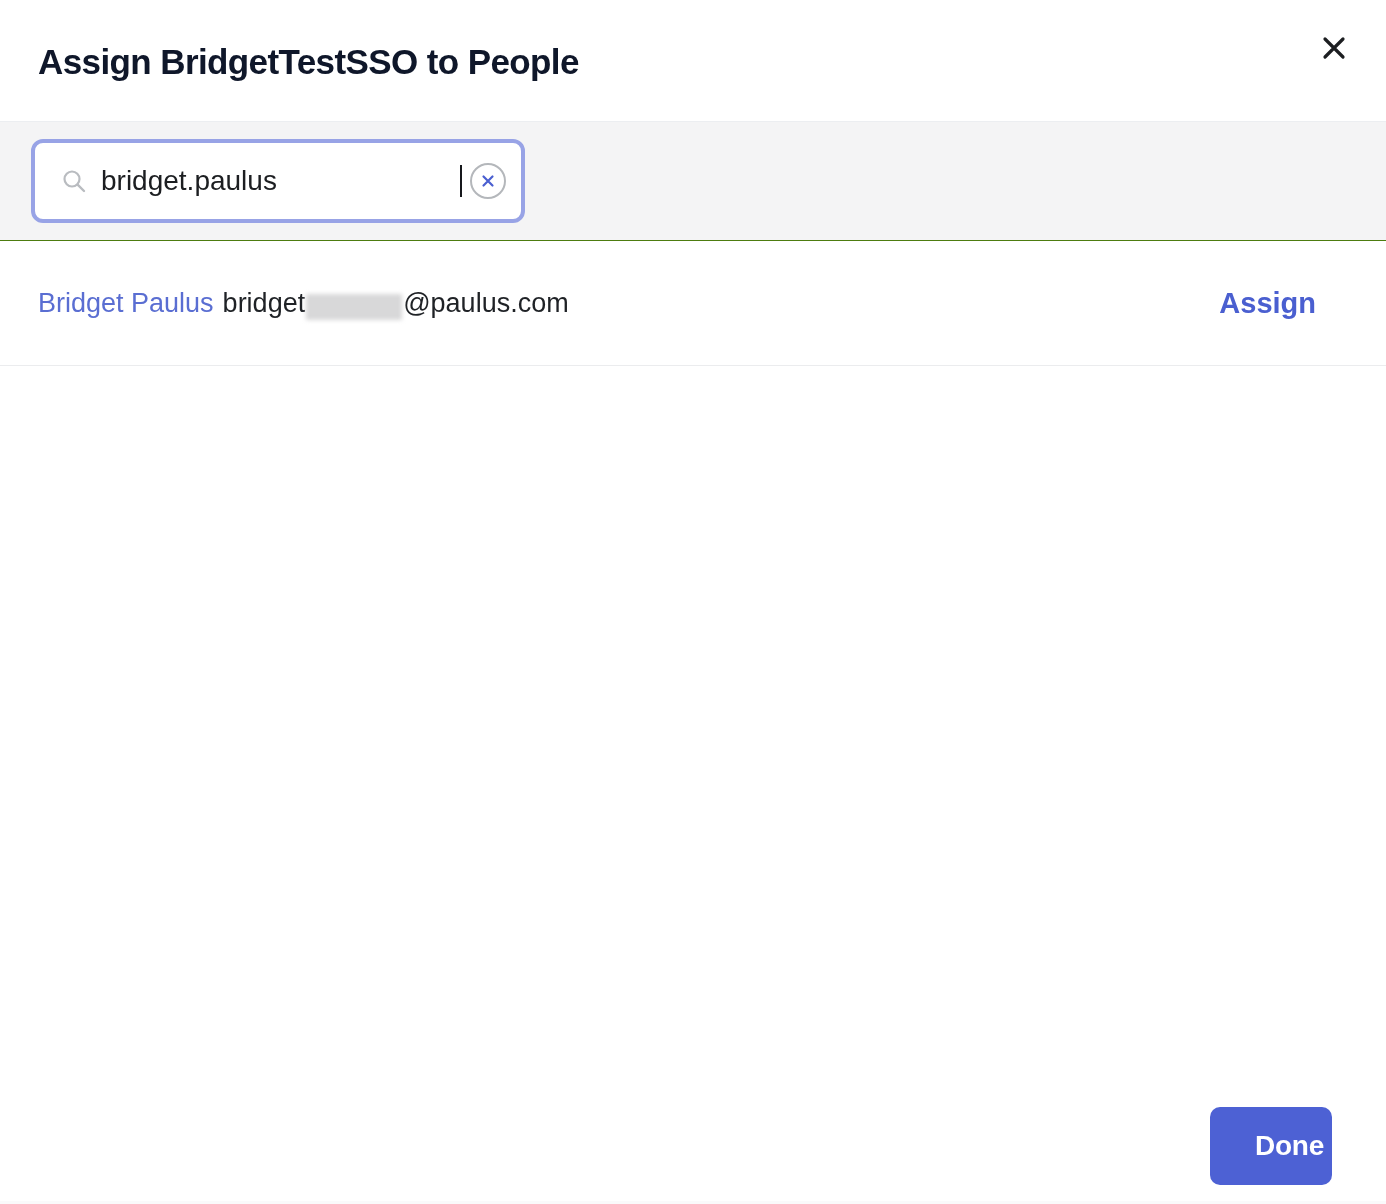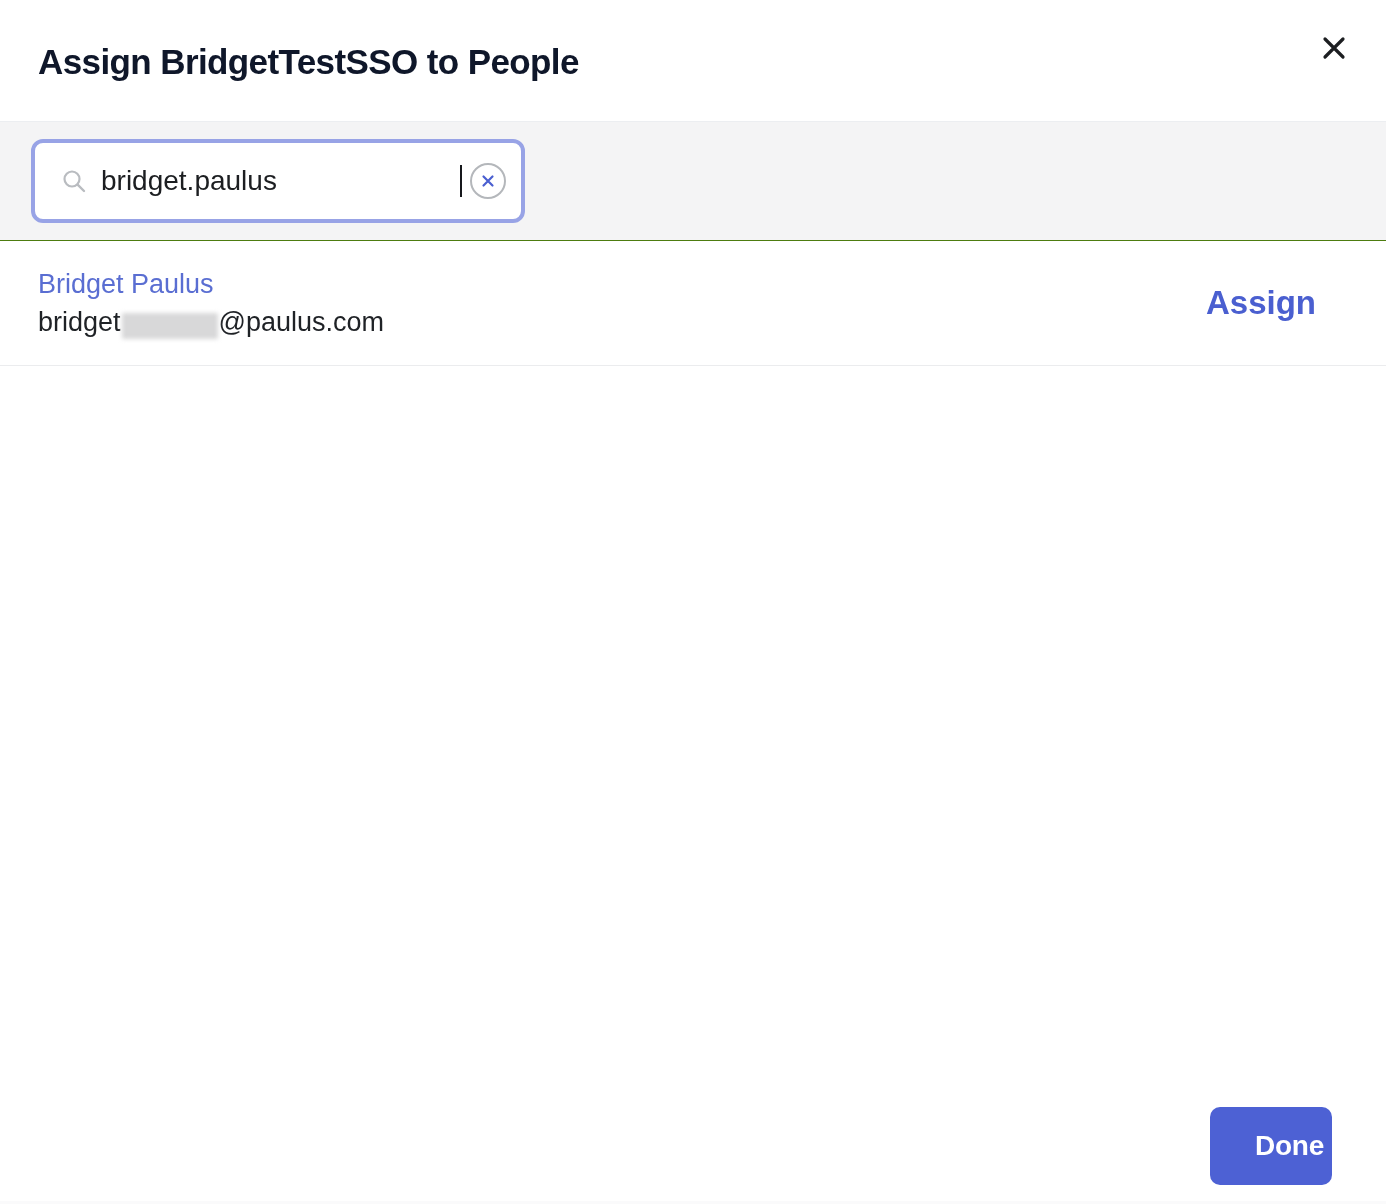--- a/index.html
+++ b/index.html
@@ -138,21 +138,21 @@
     align-items: center;
     justify-content: space-between;
     height: 125px;
     box-sizing: border-box;
     padding: 0 70px 0 38px;
     border-bottom: 1px solid #ebecee;
     background: #ffffff;
   }
   .person-info {
     display: flex;
-    flex-direction: column;
+    flex-direction: row;
     justify-content: center;
     gap: 9px;
   }
   .person-name {
     font-size: 27px;
     color: #5a6ed2;
     line-height: 1.05;
     cursor: pointer;
     white-space: nowrap;
   }
@@ -169,21 +169,21 @@
     width: 96px;
     height: 26px;
     background: #d8d8d9;
     border-radius: 1px;
     margin: 0 1px;
     position: relative;
     top: 3px;
     filter: blur(2px);
   }
   .assign-link {
-    font-size: 33px;
+    font-size: 29px;
     font-weight: bold;
     color: #4a5fd0;
     cursor: pointer;
     background: none;
     border: none;
     padding: 0;
     font-family: "Liberation Sans", sans-serif;
     white-space: nowrap;
   }
 

